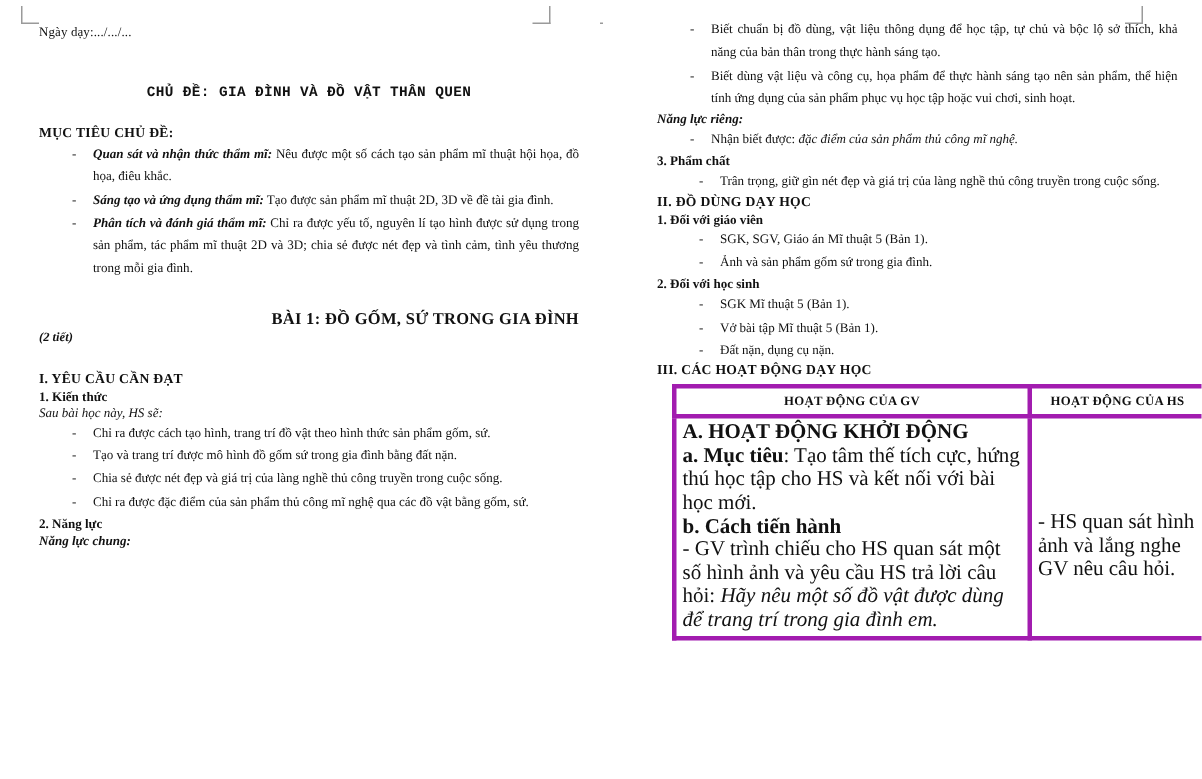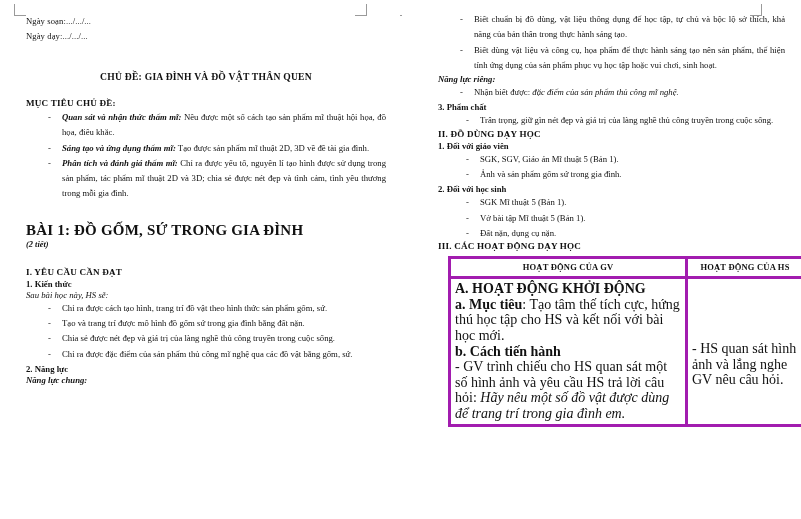--- a/index.html
+++ b/index.html
@@ -46,41 +46,42 @@
     letter-spacing: .1px;
   }
   .spacer-lg { height: 27px; }
 
   .doc-title {
     text-align: center;
     font-weight: bold;
     font-size: 9.6px;
     letter-spacing: .25px;
     margin: 0 0 16px 0;
+    font-family: Liberation Mono, monospace;
   }
   .h-section {
     font-weight: bold;
     font-size: 9.1px;
     letter-spacing: .2px;
     margin: 0 0 2px 0;
   }
   .h-sub {
     font-weight: bold;
     font-size: 8.7px;
     margin: 2px 0 1px 0;
   }
   .ital-lead {
     font-style: italic;
     font-size: 8.7px;
     margin: 1px 0 1px 0;
   }
   .lesson-title {
-    text-align: left;
-    font-weight: bold;
-    font-size: 15px;
+    text-align: right;
+    font-weight: bold;
+    font-size: 11px;
     letter-spacing: .2px;
     margin: 0;
   }
   .lesson-sub {
     text-align: left;
     font-style: italic;
     font-weight: bold;
     font-size: 8.4px;
     margin: 1px 0 0 0;
   }
@@ -140,21 +141,20 @@
 <body>
 
 <div class="spread">
 
   <div class="page page-left">
     <div class="crop tl" style="left:14px; top:4px;"></div>
     <div class="crop tr" style="left:355px; top:4px;"></div>
 
     <div style="height:14px"></div>
 
-    <div class="date-line">Ngày soạn:.../.../...</div>
     <div class="date-line">Ngày dạy:.../.../...</div>
 
     <div class="spacer-lg"></div>
 
     <div class="doc-title">CHỦ ĐỀ: GIA ĐÌNH VÀ ĐỒ VẬT THÂN QUEN</div>
 
     <div class="h-section">MỤC TIÊU CHỦ ĐỀ:</div>
 
     <ul class="dash">
       <li><span class="it bd">Quan sát và nhận thức thẩm mĩ:</span><span> Nêu được một số cách tạo sản phẩm mĩ thuật hội họa, đồ họa, điêu khắc.</span></li>

